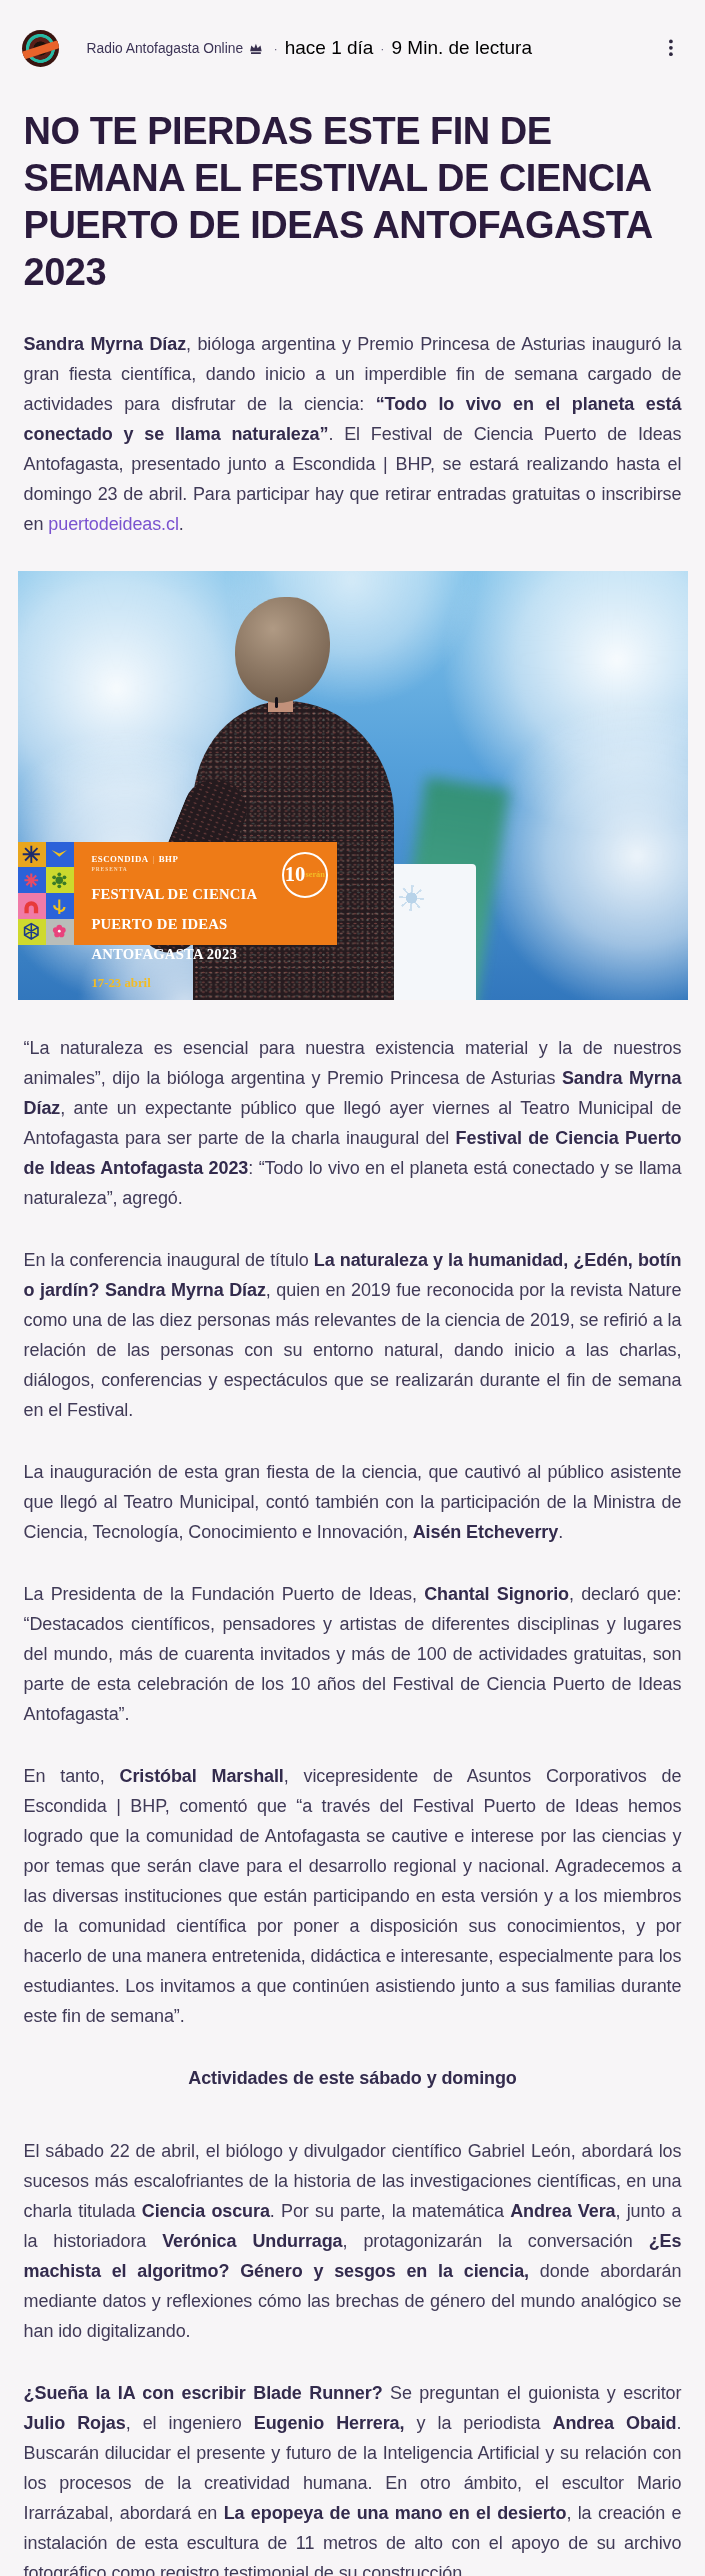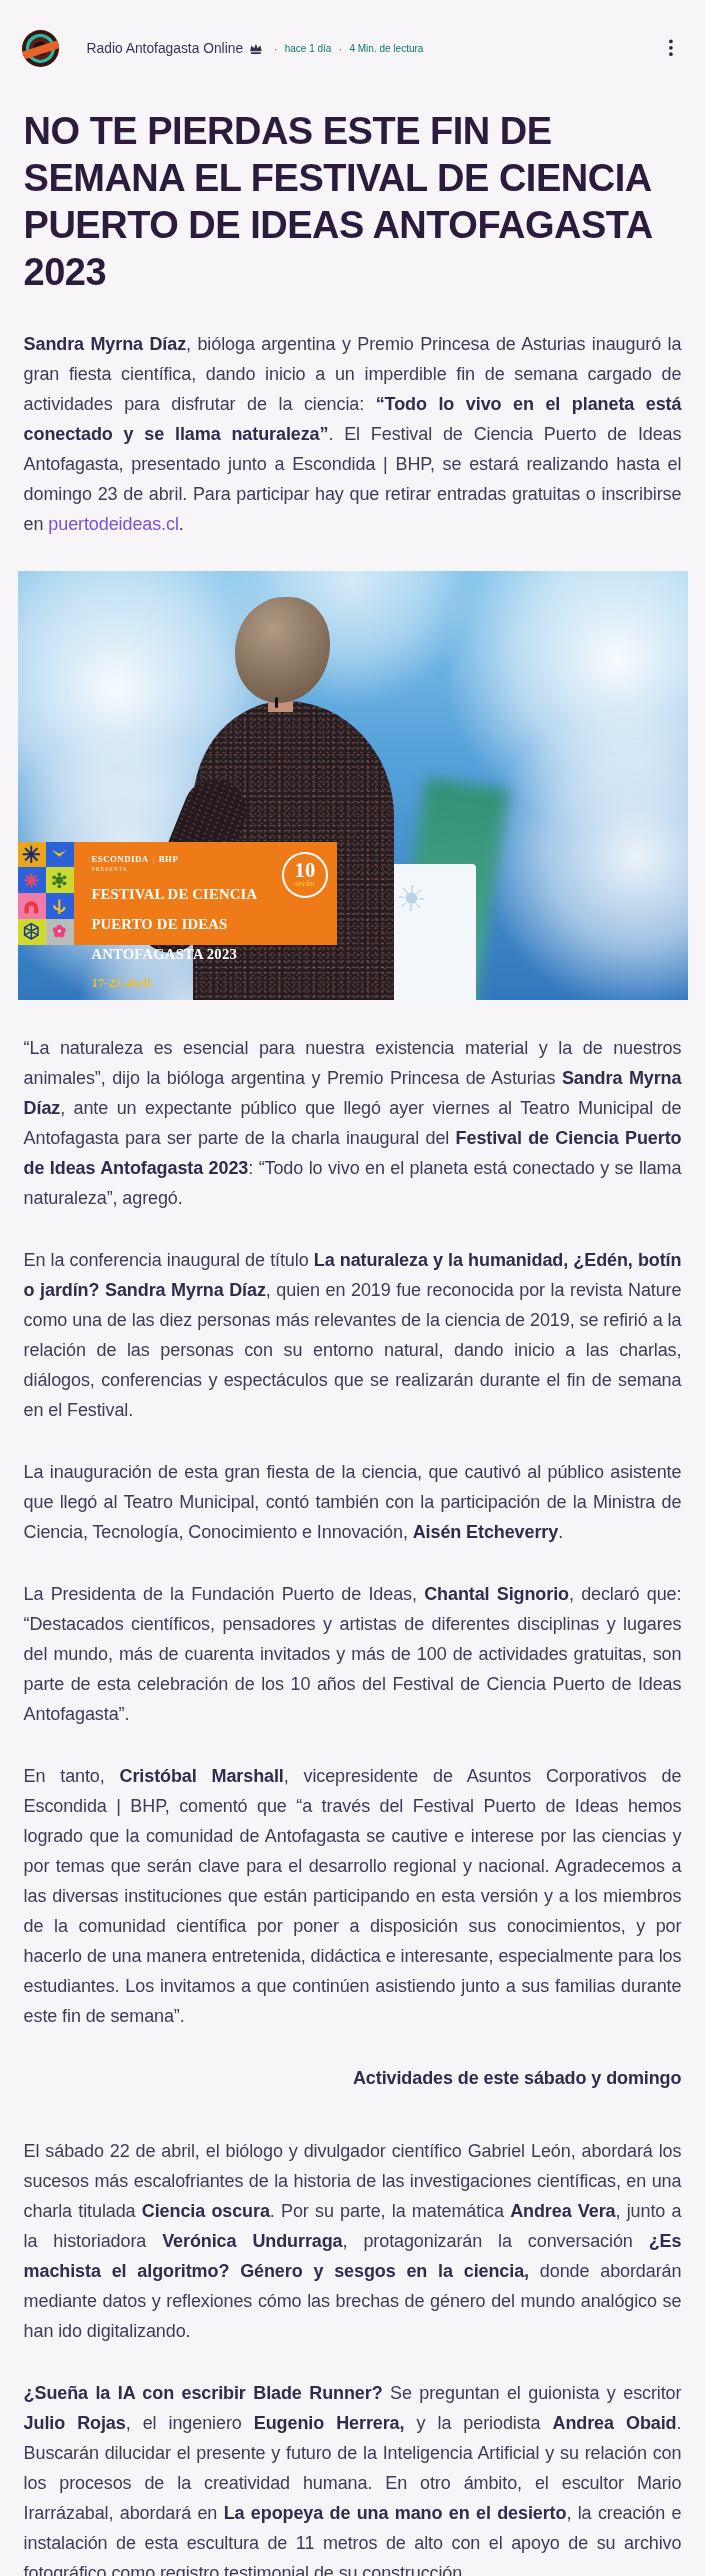--- a/index.html
+++ b/index.html
@@ -15,39 +15,39 @@
   
   .hdr{display:flex;align-items:center;padding:0 3.9px;}
   .avatar{width:37px;height:37px;border-radius:50%;position:relative;overflow:hidden;flex:0 0 auto;cursor:pointer;
     background:radial-gradient(circle at 50% 50%, #1d120c 0 26%, #5a1f18 28% 42%, #27b3a0 44% 54%, #3a1410 56% 72%, #7e2a20 74% 100%);}
   .avatar::before{content:"";position:absolute;inset:4.9px;border-radius:50%;border:2px solid #2bbfa8;opacity:.75;}
   .avatar::after{content:"";position:absolute;left:-7.9px;top:15.7px;width:59px;height:7.9px;background:#e8632b;transform:rotate(-18deg);}
   .publine{display:flex;align-items:center;margin-left:28px;flex:1;min-width:0;font-size:13.8px;color:#46405f;}
   .pubname{color:#3c3456;cursor:pointer;}
   .crown{margin:2px 3.9px 0 5.9px;flex:0 0 auto;}
   .dot{margin:0 6.9px;color:#6a6580;font-size:12.8px;}
-  .meta{color:#0f766e;font-size:10px;white-space:nowrap;}
+  .meta{color:#000000;font-size:19px;white-space:nowrap;}
   .kebab{background:none;border:none;padding:3.9px;margin-right:2px;cursor:pointer;line-height:0;}
 
   
   h1.title{
     margin:41px 5.9px 0 5.9px;
     font-size:38px;line-height:47px;letter-spacing:-0.5px;
     font-weight:800;color:#2b1b3d;
   }
 
   
   .rich{margin:33px 5.9px 0 5.9px;}
   .rich p.para, .rich p.subhead{
     margin:0 0 32px 0;
     font-size:18px;line-height:30px;
     text-align:justify;color:#403a57;letter-spacing:-0.1px;
   }
   .rich p .b{font-weight:700;color:#332b4d;}
-  .rich p.subhead{font-weight:700;color:#332b4d;text-align:right;margin:11.8px 0 43px 0;}
+  .rich p.subhead{font-weight:700;color:#332b4d;text-align:center;margin:11.8px 0 43px 0;}
   .rich a.link{color:#7a52cf;text-decoration:none;cursor:pointer;}
 
   
   figure.photo-fig{margin:13.8px 0 19.6px 0;}
   .photo{position:relative;width:670px;height:429px;overflow:hidden;
     background:linear-gradient(180deg,#7fc2ea 0%,#55a0da 45%,#3277bd 100%);font-family:Liberation Serif, serif;}
   .burst{position:absolute;border-radius:50%;
     background:radial-gradient(circle,rgba(255,255,255,.95) 0%,rgba(255,255,255,.55) 40%,rgba(255,255,255,0) 70%);
     filter:blur(2px);}
   .b1{left:-88px;top:-69px;width:373px;height:373px;}
@@ -91,40 +91,40 @@
   .banner{position:absolute;left:56px;bottom:55px;width:263px;height:103px;
     background:#ee7b17;color:#ffffff;padding:12.8px 0 0 17.7px;box-sizing:border-box;}
   .sponsor-row{font-size:8.8px;font-weight:700;letter-spacing:0.5px;color:#ffffff;}
   .sponsor-row .sp-sep{color:#f7c795;margin:0 3.9px;font-weight:400;}
   .presenta{font-size:5.4px;font-weight:700;letter-spacing:1px;color:#f8d9b5;margin-top:2px;}
   .bt{font-size:14.7px;line-height:16px;font-weight:800;letter-spacing:0.2px;margin-top:14px;}
   .bt:first-of-type{margin-top:4.9px;}
   .dates{font-size:12.8px;font-weight:700;color:#f2bc26;margin-top:14px;}
   .badge{position:absolute;right:8.8px;top:10.8px;width:46px;height:46px;border-radius:50%;
     border:2.9px solid #ffffff;box-sizing:border-box;background:#ee7b17;
-    display:flex;flex-direction:column;align-items:center;justify-content:center;}
+    display:flex;flex-direction:row;align-items:center;justify-content:center;}
   .badge .b10{font-size:20.6px;font-weight:800;color:#ffffff;line-height:17.7px;}
   .badge .banos{font-size:8.4px;font-weight:700;color:#f2bc26;line-height:7.9px;}
 </style>
 </head>
 <body>
 
 <div class="page">
 
   <header class="hdr">
     <div class="avatar"></div>
     <div class="publine">
       <span class="pubname">Radio Antofagasta Online</span>
       <svg class="crown" width="13.8" height="11.8" viewBox="0 0 24 20">
         <path d="M2 14 L4 4 L9 9 L12 1 L15 9 L20 4 L22 14 Z M3.5 16 h17 v3 h-17 z" fill="#39304f"></path>
       </svg>
       <span class="dot">·</span>
       <span class="meta">hace 1 día</span>
       <span class="dot">·</span>
-      <span class="meta">4 Min. de lectura</span>
+      <span class="meta">9 Min. de lectura</span>
     </div>
     <button class="kebab">
       <svg width="13.8" height="19.6" viewBox="0 0 14 20">
         <circle cx="7" cy="3.5" r="1.9" fill="#2f2840"></circle>
         <circle cx="7" cy="10" r="1.9" fill="#2f2840"></circle>
         <circle cx="7" cy="16.5" r="1.9" fill="#2f2840"></circle>
       </svg>
     </button>
   </header>
 

